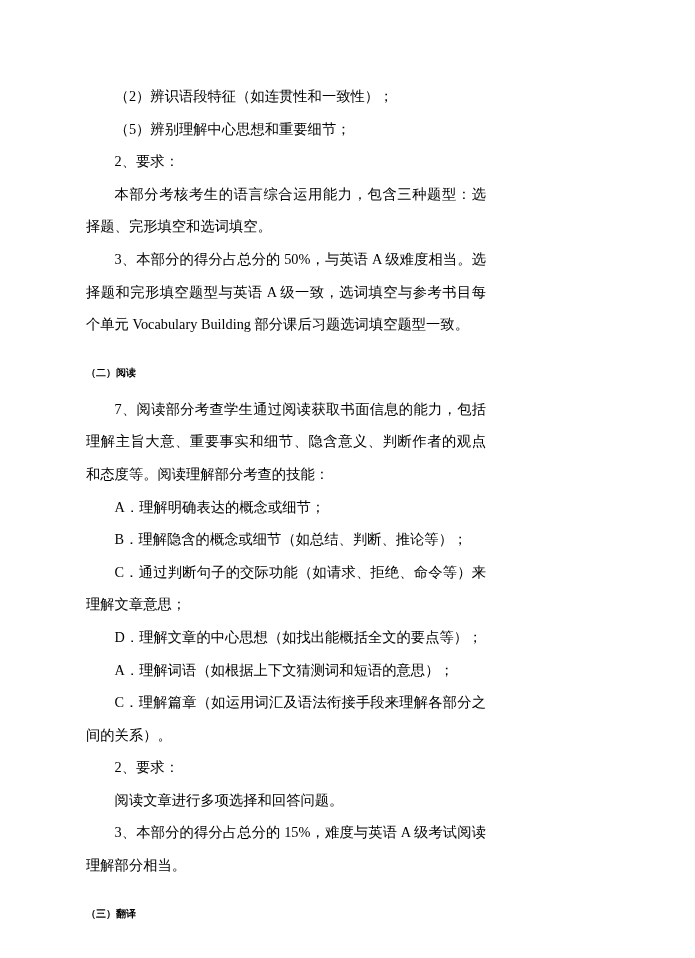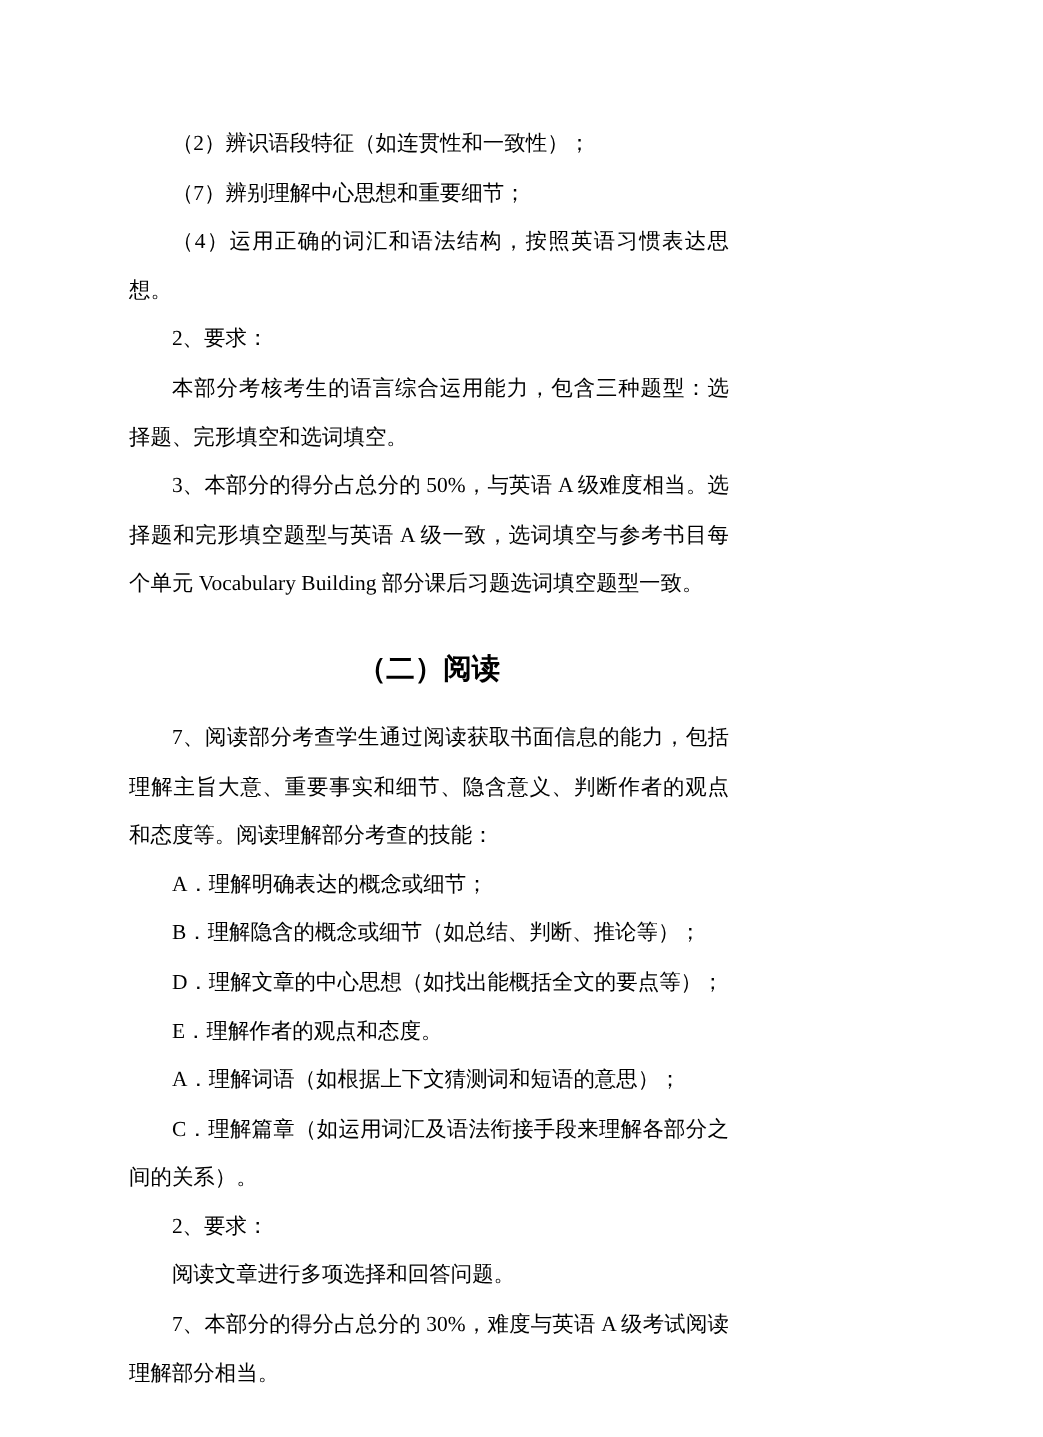--- a/index.html
+++ b/index.html
@@ -28,44 +28,42 @@
   p {
     margin: 0;
     text-align: justify;
     text-justify: inter-ideograph;
   }
   .indent2 {
     text-indent: 2em;
   }
   h2.section {
     margin: 22px 0 10px 0;
-    font-size: 19px;
+    font-size: 10px;
     font-weight: bold;
-    text-align: center;
     line-height: 2.0;
     font-family: "Liberation Sans", "DejaVu Sans", sans-serif;
   }
 </style>
 </head>
 <body>
 
 <div class="page">
   <div class="doc-body" id="doc-body">
       <p class="indent2">（2）辨识语段特征（如连贯性和一致性）；</p>
-      <p class="indent2">（7）辨别理解中心思想和重要细节；</p>
-      <p class="indent2">（4）运用正确的词汇和语法结构，按照英语习惯表达思想。</p>
+      <p class="indent2">（5）辨别理解中心思想和重要细节；</p>
       <p class="indent2">2、要求：</p>
       <p class="indent2">本部分考核考生的语言综合运用能力，包含三种题型：选择题、完形填空和选词填空。</p>
       <p class="indent2">3、本部分的得分占总分的 50%，与英语 A 级难度相当。选择题和完形填空题型与英语 A 级一致，选词填空与参考书目每个单元 Vocabulary Building 部分课后习题选词填空题型一致。</p>
       <h2 class="section">（二）阅读</h2>
       <p class="indent2">7、阅读部分考查学生通过阅读获取书面信息的能力，包括理解主旨大意、重要事实和细节、隐含意义、判断作者的观点和态度等。阅读理解部分考查的技能：</p>
       <p class="indent2">A．理解明确表达的概念或细节；</p>
       <p class="indent2">B．理解隐含的概念或细节（如总结、判断、推论等）；</p>
+      <p class="indent2">C．通过判断句子的交际功能（如请求、拒绝、命令等）来理解文章意思；</p>
       <p class="indent2">D．理解文章的中心思想（如找出能概括全文的要点等）；</p>
-      <p class="indent2">E．理解作者的观点和态度。</p>
       <p class="indent2">A．理解词语（如根据上下文猜测词和短语的意思）；</p>
       <p class="indent2">C．理解篇章（如运用词汇及语法衔接手段来理解各部分之间的关系）。</p>
       <p class="indent2">2、要求：</p>
       <p class="indent2">阅读文章进行多项选择和回答问题。</p>
-      <p class="indent2">7、本部分的得分占总分的 30%，难度与英语 A 级考试阅读理解部分相当。</p>
+      <p class="indent2">3、本部分的得分占总分的 15%，难度与英语 A 级考试阅读理解部分相当。</p>
       <h2 class="section">（三）翻译</h2>
     </div>
 </div>
 
 </body></html>

